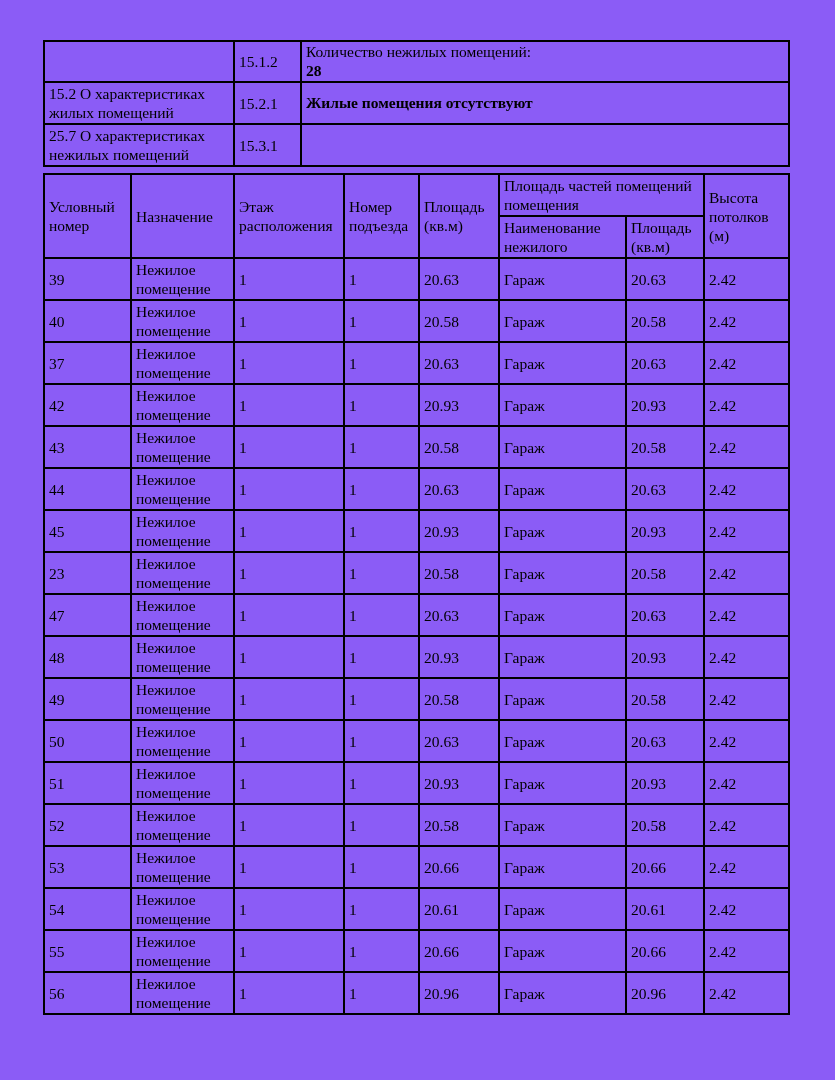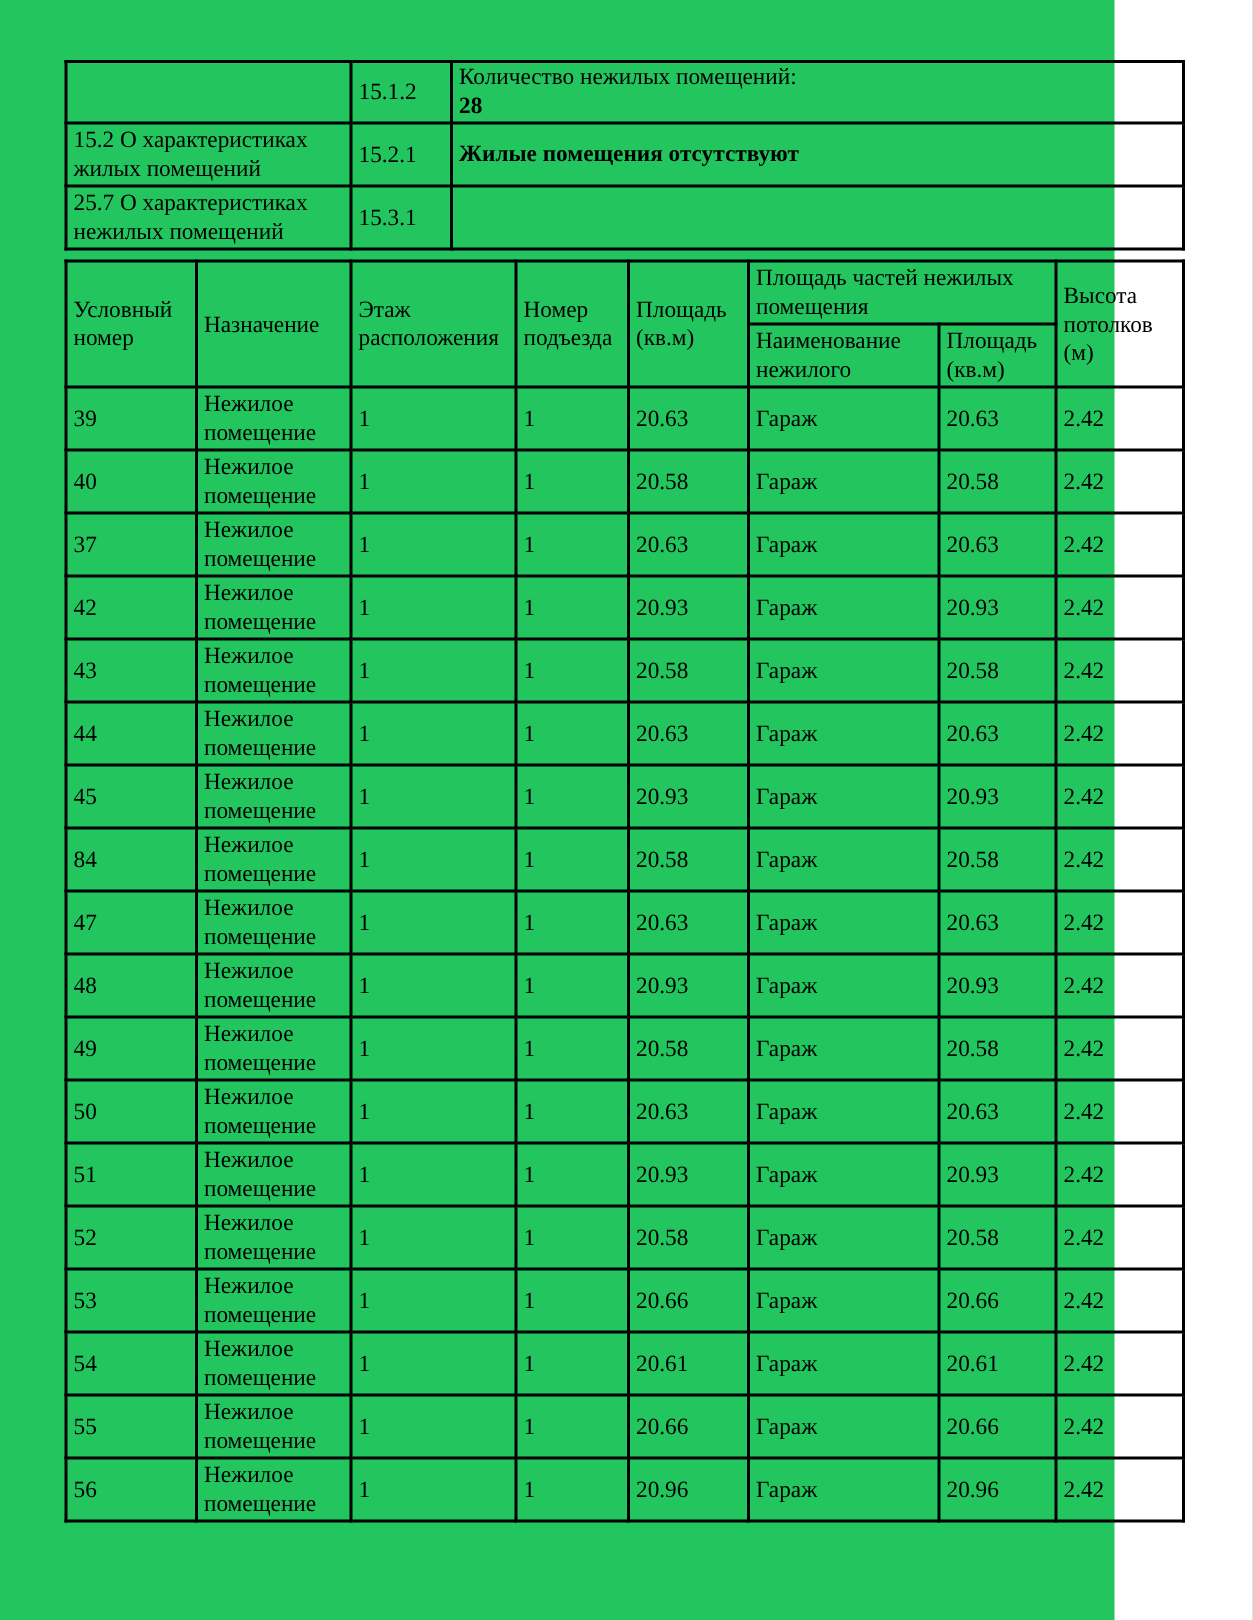--- a/index.html
+++ b/index.html
@@ -2,25 +2,25 @@
 <html><head>
 <meta charset="utf-8">
 <style>
   html, body {
     margin: 0;
     padding: 0;
     background: #ffffff;
   }
   .page {
     position: relative;
-    width: 743px;
+    width: 835px;
     height: 1080px;
     box-sizing: border-box;
     padding: 40px 0 0 43px;
-    background: #22c55e;
+    background: #8b5cf6;
     font-family: "Liberation Serif", "DejaVu Serif", serif;
     color: #000000;
   }
   table {
     border-collapse: collapse;
     table-layout: fixed;
   }
   td, th {
     border: 2px solid #000000;
     font-size: 15.5px;
@@ -94,21 +94,21 @@
       <col style="width:78px">
       <col style="width:85px">
     </colgroup>
     <thead>
       <tr>
         <th rowspan="2">Условный номер</th>
         <th rowspan="2">Назначение</th>
         <th rowspan="2">Этаж расположения</th>
         <th rowspan="2">Номер подъезда</th>
         <th rowspan="2">Площадь (кв.м)</th>
-        <th colspan="2">Площадь частей нежилых помещения</th>
+        <th colspan="2">Площадь частей помещений помещения</th>
         <th rowspan="2">Высота потолков (м)</th>
       </tr>
       <tr>
         <th>Наименование нежилого</th>
         <th>Площадь (кв.м)</th>
       </tr>
     </thead>
     <tbody id="premises-body">
   <tr>
     <td>39</td>
@@ -181,21 +181,21 @@
     <td>Нежилое помещение</td>
     <td>1</td>
     <td>1</td>
     <td>20.93</td>
     <td>Гараж</td>
     <td>20.93</td>
     <td>2.42</td>
   </tr>
 
   <tr>
-    <td>84</td>
+    <td>23</td>
     <td>Нежилое помещение</td>
     <td>1</td>
     <td>1</td>
     <td>20.58</td>
     <td>Гараж</td>
     <td>20.58</td>
     <td>2.42</td>
   </tr>
 
   <tr>

